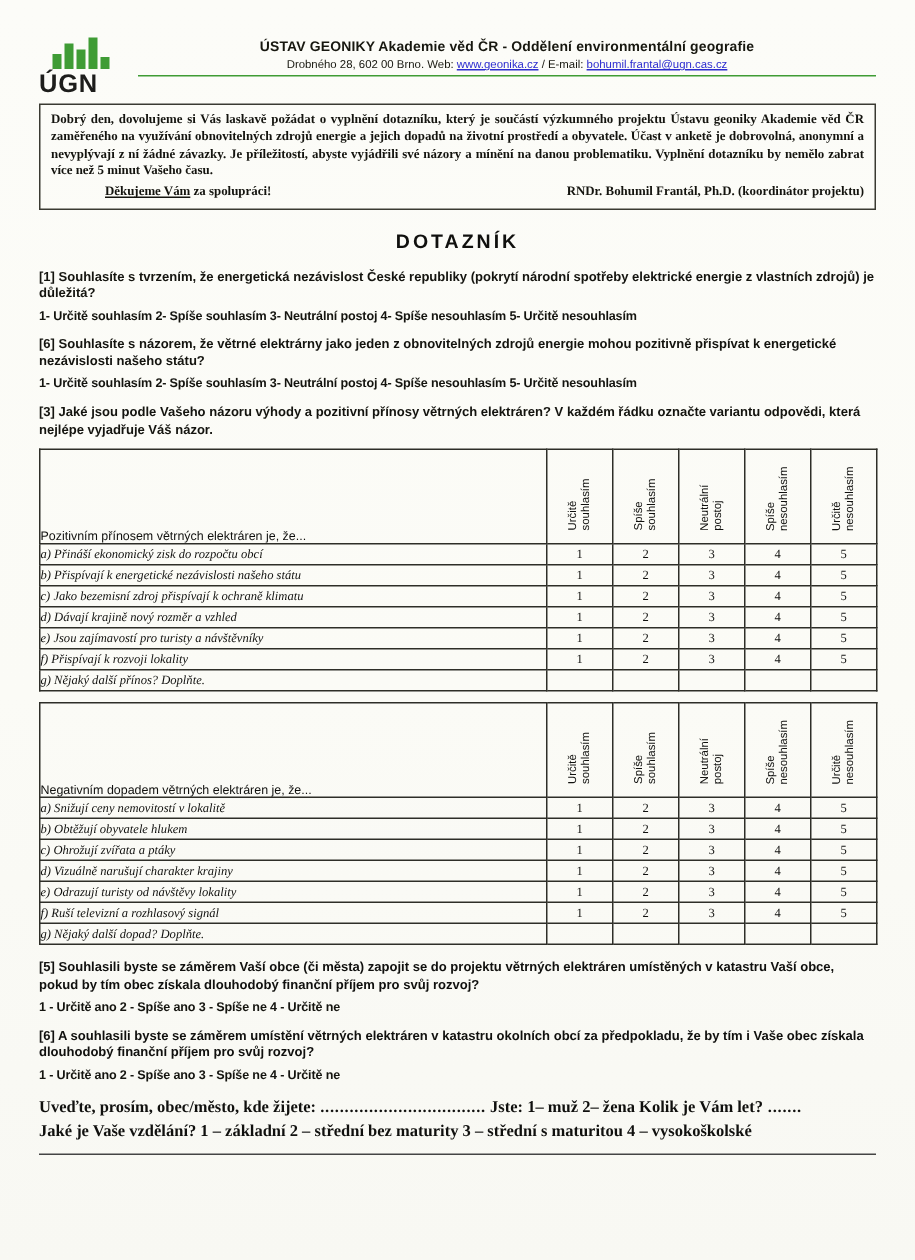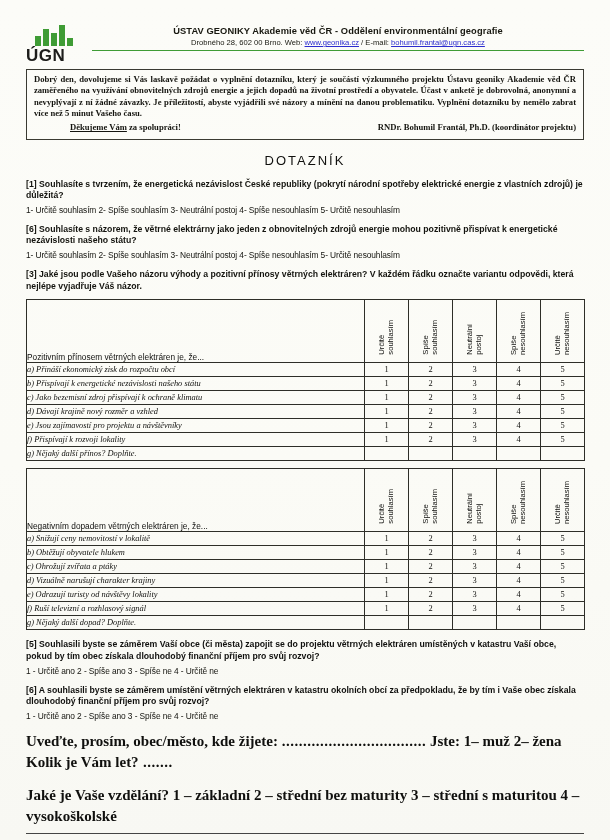--- a/index.html
+++ b/index.html
@@ -121,40 +121,41 @@
     font-size: 8.6px;
     margin-left: 36px;
   }
   .u { text-decoration: underline; }
 
   
   .title {
     text-align: center;
     font-family: "Liberation Sans", sans-serif;
     font-size: 13px;
-    font-weight: normal;
+    font-weight: bold;
     letter-spacing: 2px;
     margin: 13px 0 11px 0;
   }
 
   
   .q {
     font-family: "Liberation Sans", sans-serif;
     font-size: 8.7px;
     font-weight: bold;
     line-height: 1.33;
     margin-top: 9px;
     color: #14140f;
   }
   .scale {
     font-family: "Liberation Sans", sans-serif;
     font-size: 8.4px;
     margin-top: 3px;
     color: #14140f;
     letter-spacing: -.1px;
+    font-weight: bold;
   }
 
   
   table.matrix {
     border-collapse: collapse;
     width: 100%;
     margin-top: 7px;
     table-layout: fixed;
   }
   table.matrix td, table.matrix th {
@@ -212,21 +213,21 @@
   
   .footer-q {
     font-family: "Liberation Sans", sans-serif;
     font-size: 8.7px;
     font-weight: bold;
     margin-top: 9px;
     line-height: 1.35;
   }
   .footer-line {
     font-family: "Liberation Serif", serif;
-    font-size: 15px;
+    font-size: 11px;
     font-weight: bold;
     margin-top: 10px;
     line-height: 1.4;
   }
   .footer-line .dots { letter-spacing: .5px; }
   .bottom-rule {
     border-top: 1px solid #444;
     margin-top: 6px;
   }
 </style>
@@ -325,21 +326,21 @@
       </tr>
       <tr>
         <td class="item">d) Dávají krajině nový rozměr a vzhled</td>
         <td class="num">1</td>
         <td class="num">2</td>
         <td class="num">3</td>
         <td class="num">4</td>
         <td class="num">5</td>
       </tr>
       <tr>
-        <td class="item">e) Jsou zajímavostí pro projektu a návštěvníky</td>
+        <td class="item">e) Jsou zajímavostí pro turisty a návštěvníky</td>
         <td class="num">1</td>
         <td class="num">2</td>
         <td class="num">3</td>
         <td class="num">4</td>
         <td class="num">5</td>
       </tr>
       <tr>
         <td class="item">f) Přispívají k rozvoji lokality</td>
         <td class="num">1</td>
         <td class="num">2</td>
@@ -442,19 +443,19 @@
 
     <div class="footer-q">[5] Souhlasili byste se záměrem Vaší obce (či města) zapojit se do projektu větrných elektráren umístěných v katastru Vaší obce, pokud by tím obec získala dlouhodobý finanční příjem pro svůj rozvoj?</div>
     <div class="scale">1 - Určitě ano        2 - Spíše ano         3 - Spíše ne        4 - Určitě ne</div>
 
     <div class="footer-q">[6] A souhlasili byste se záměrem umístění větrných elektráren v katastru okolních obcí za předpokladu, že by tím i Vaše obec získala dlouhodobý finanční příjem pro svůj rozvoj?</div>
     <div class="scale">1 - Určitě ano        2 - Spíše ano         3 - Spíše ne        4 - Určitě ne</div>
 
     <div class="footer-line">
       <span>Uveďte, prosím, obec/město, kde žijete: </span><span class="dots">..................................</span><span> Jste:  1– muž   2– žena</span><span>  Kolik je Vám let?</span><span class="dots"> .......</span>
     </div>
-    <div class="footer-line" style="margin-top:12px">
+    <div class="footer-line" style="margin-top:1px">
       <span>Jaké je Vaše vzdělání?</span><span>   1 – základní      2 – střední bez maturity     3 – střední s maturitou      4 – vysokoškolské</span>
     </div>
     <div class="bottom-rule"></div>
 
   </div>
 </div>
 
 </body></html>

